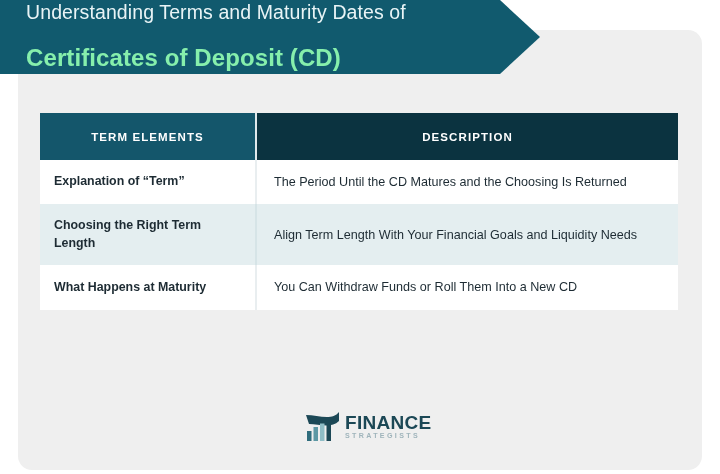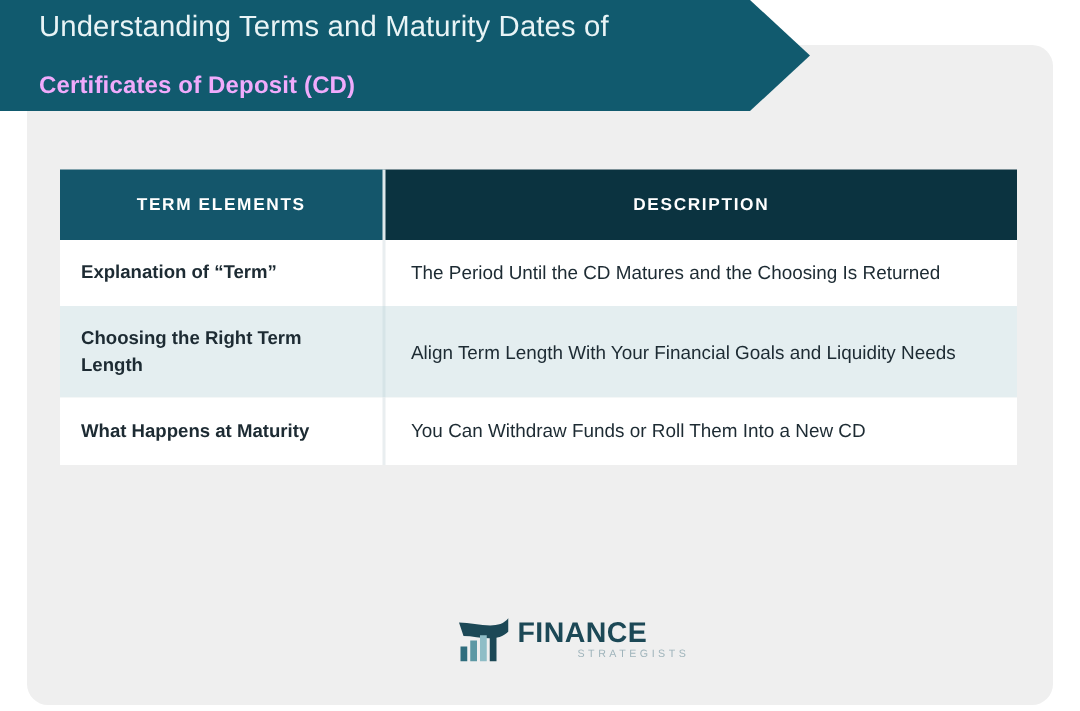--- a/index.html
+++ b/index.html
@@ -45,22 +45,22 @@
   }
   .banner-line1 {
     color: #e9f4f6;
     font-size: 19.5px;
     font-weight: 400;
     line-height: 1.32;
     letter-spacing: .1px;
     white-space: nowrap;
   }
   .banner-line2 {
-    color: #f0abfc;
-    font-size: 16px;
+    color: #86efac;
+    font-size: 24px;
     font-weight: 700;
     line-height: 1.32;
     letter-spacing: .1px;
     white-space: nowrap;
   }
 
   
   .table {
     position: absolute;
     left: 40px;
@@ -136,24 +136,23 @@
   }
   .logo-finance {
     color: #1c4856;
     font-size: 19px;
     font-weight: 700;
     letter-spacing: .3px;
   }
   .logo-strategists {
     color: #9fb4bb;
     font-size: 7.1px;
-    font-weight: 400;
+    font-weight: 700;
     letter-spacing: 2.35px;
     margin-top: 1.5px;
-    margin-left: 40px;
   }
 </style>
 </head>
 <body>
 
 <div class="backdrop"></div>
 
 <div class="banner">
   <div class="banner-line1">Understanding Terms and Maturity Dates of</div>
   <div class="banner-line2">Certificates of Deposit (CD)</div>

